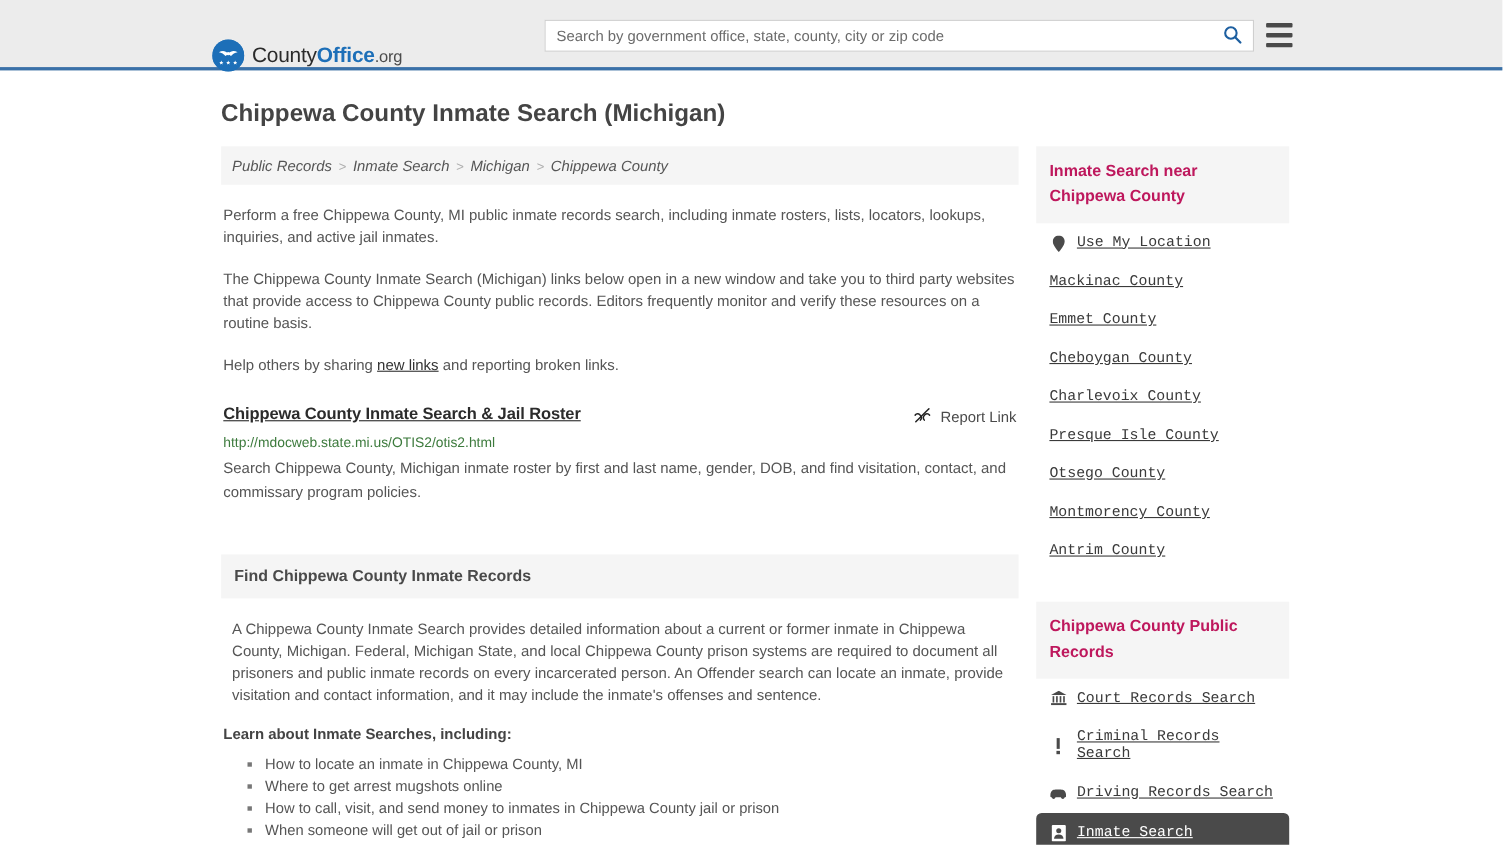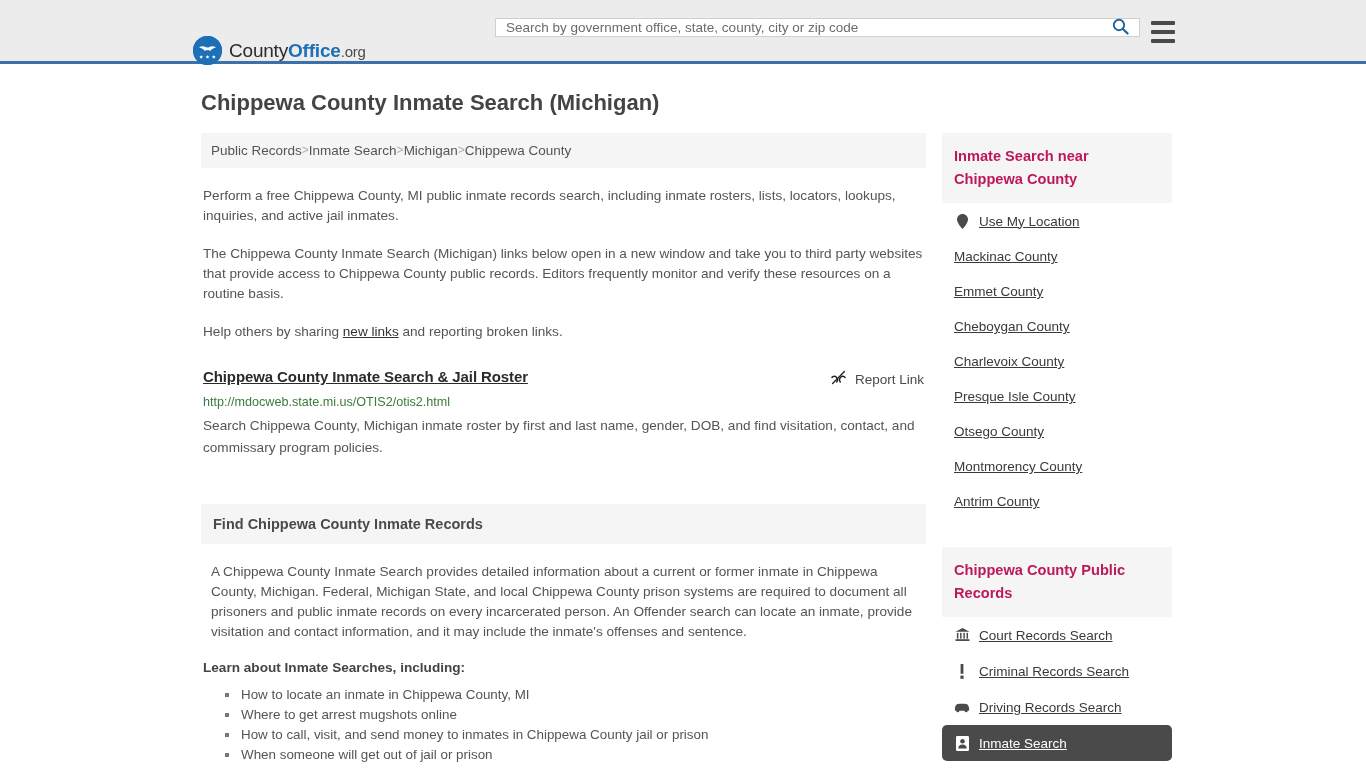--- a/index.html
+++ b/index.html
@@ -45,21 +45,21 @@
   }
   .brand-text .b-blue { color: #1d6fb8; font-weight: bold; }
   .brand-text .b-dark { color: #2b2b2b; }
   .brand-text .b-tld { color: #4b4b4b; font-size: 15px; }
 
   .search-wrap {
     position: absolute;
     left: 495px;
     top: 18px;
     width: 645px;
-    height: 19px;
+    height: 29px;
     background: #ffffff;
     border: 1px solid #cfcfcf;
     display: flex;
     align-items: center;
   }
   .search-input {
     flex: 1;
     border: 0;
     outline: none;
     height: 100%;
@@ -124,21 +124,23 @@
   .side-col { width: 230px; flex: none; }
 
   
   .breadcrumb {
     background: #f5f5f5;
     padding: 10px 10px;
     font-size: 13.5px;
     color: #555;
     display: flex;
     flex-wrap: wrap;
-    align-items: flex-start;
+    align-items: center;
+    gap: 6px;
+    font-style: italic;
   }
   .breadcrumb a {
     color: #555;
     text-decoration: none;
   }
   .breadcrumb .sep { color: #adadad; font-size: 12px; }
   .breadcrumb .crumb-last { color: #555; }
 
   
   .body-p {
@@ -240,20 +242,21 @@
     color: #be185d;
     line-height: 23px;
   }
   .side-list { padding: 0; margin: 0; list-style: none; }
   .side-item {
     display: flex;
     align-items: center;
     gap: 9px;
     padding: 10px 12px;
     border-radius: 5px;
+    font-family: Liberation Mono, monospace;
   }
   .side-item a {
     font-size: 13.5px;
     color: #3a3a3a;
     text-decoration: underline;
   }
   .side-item .ico {
     width: 16px; height: 16px;
     display: flex; align-items: center; justify-content: center;
     flex: none;

